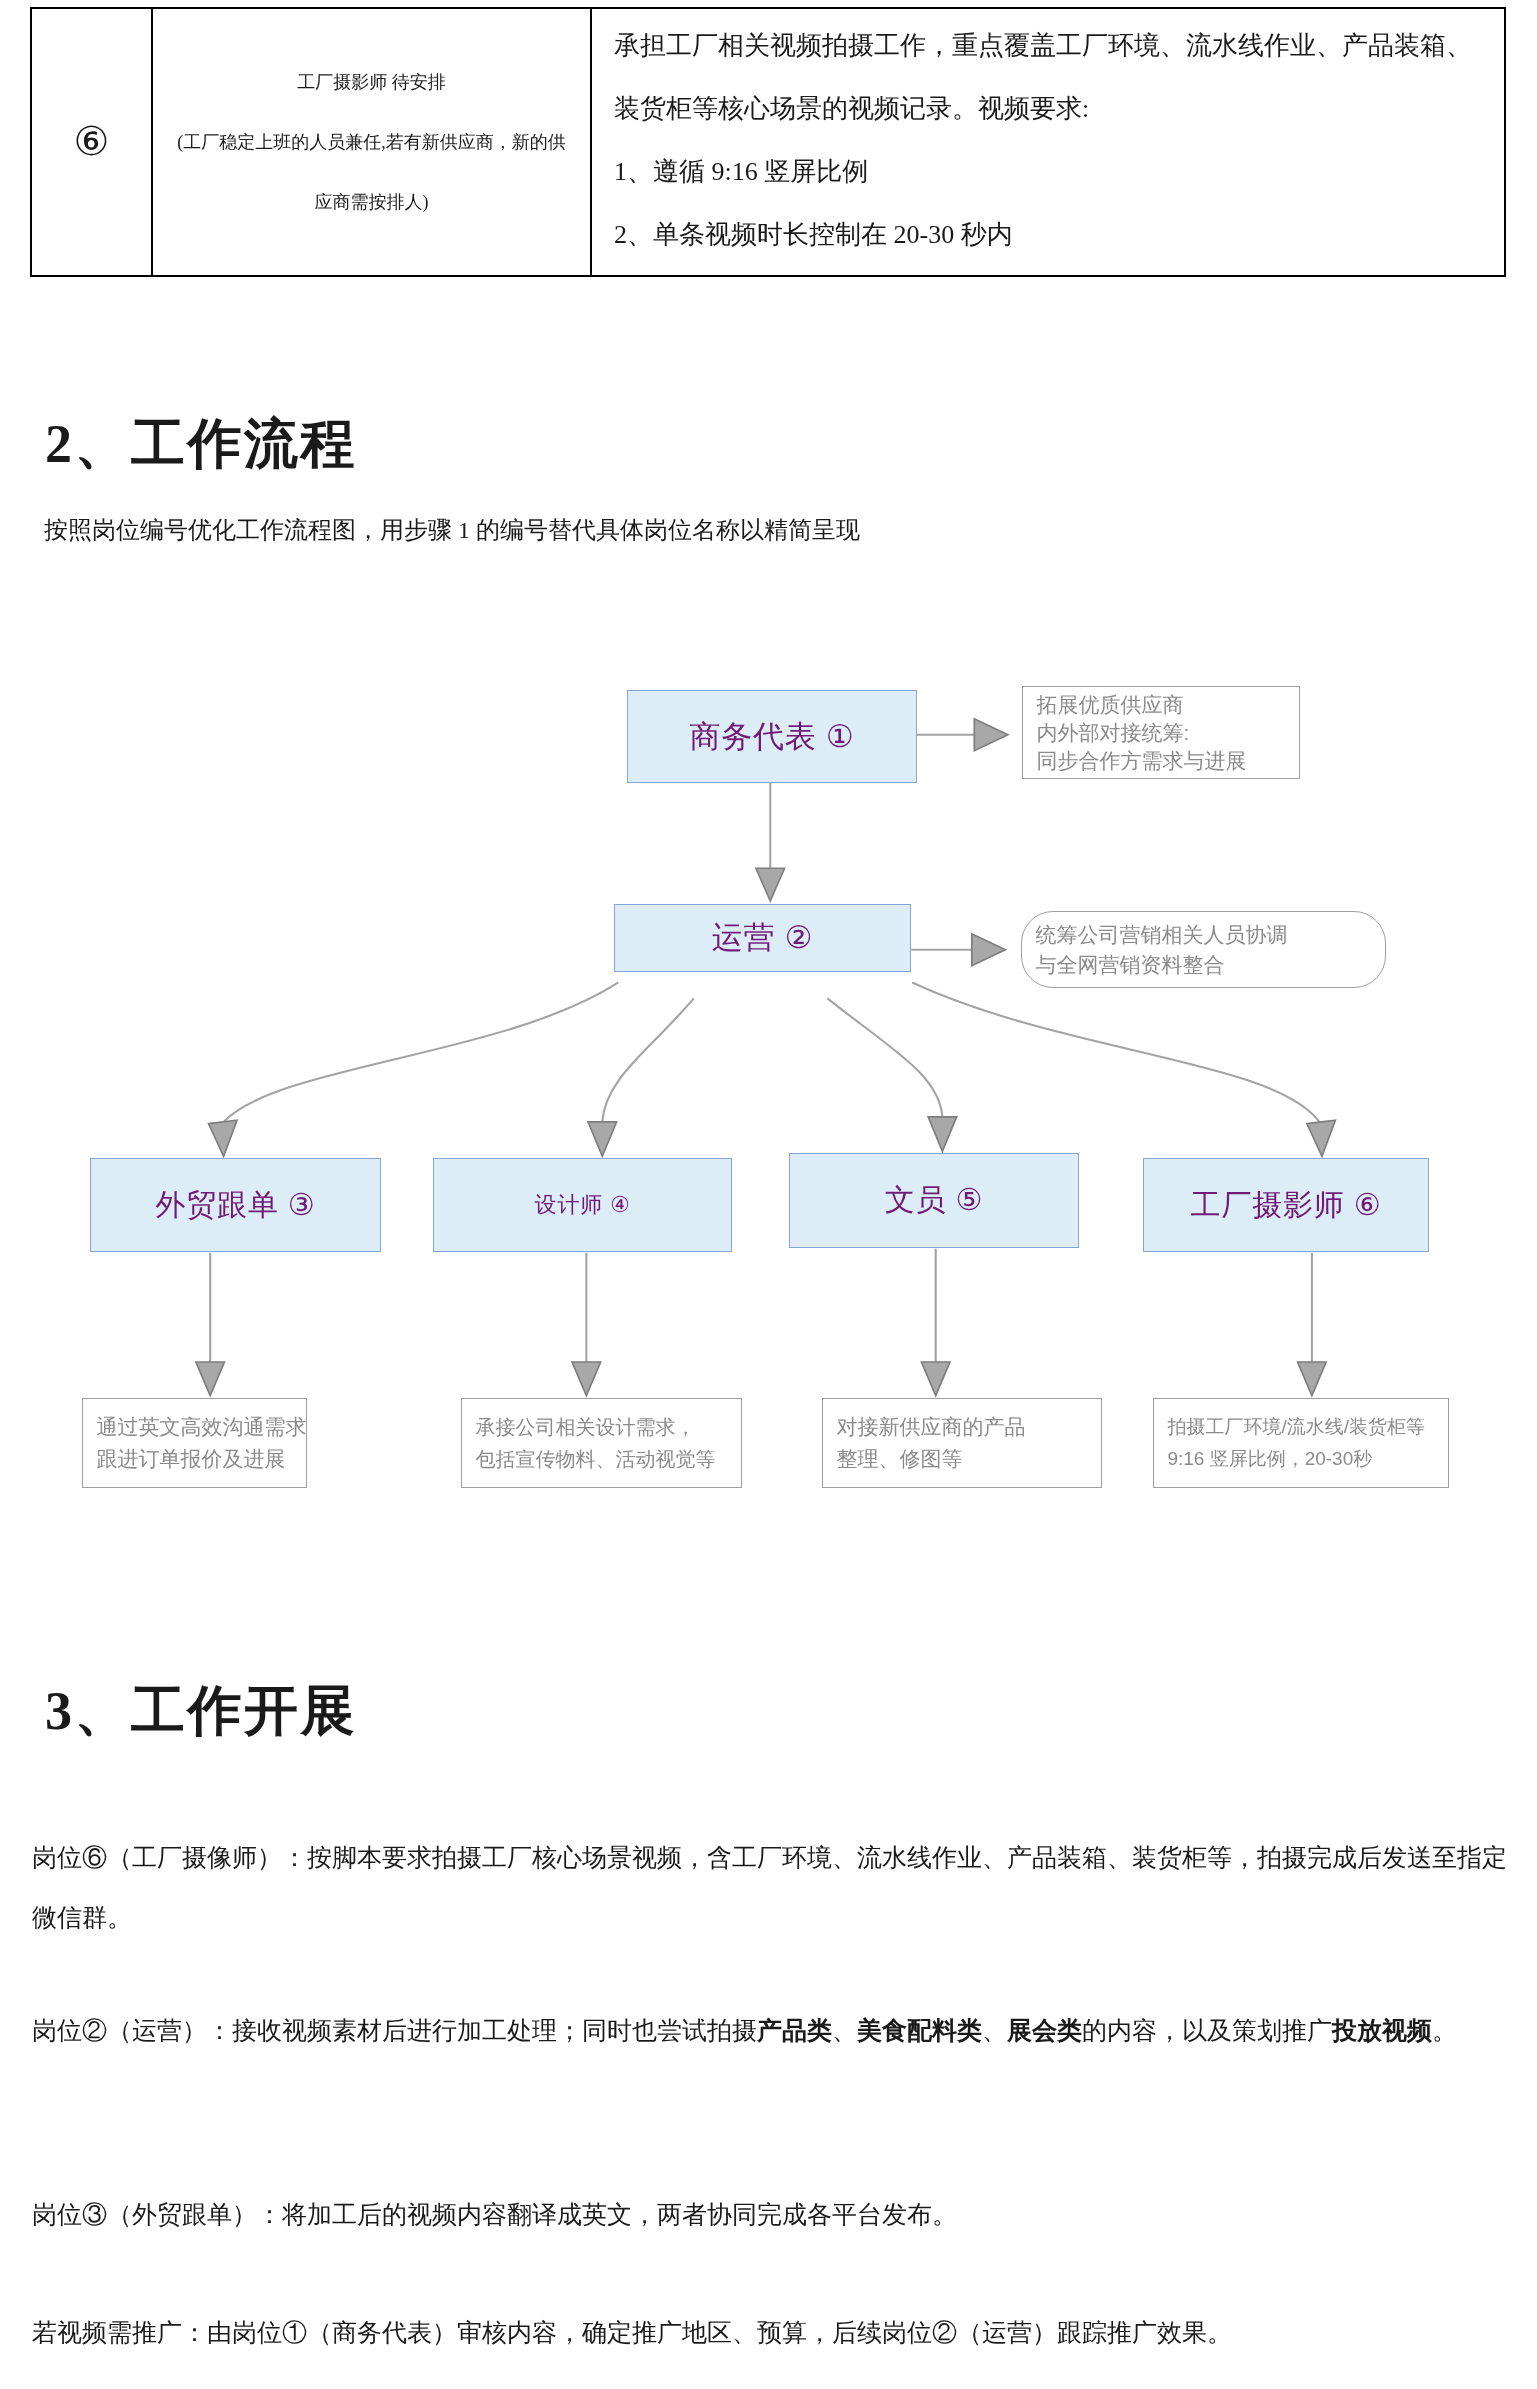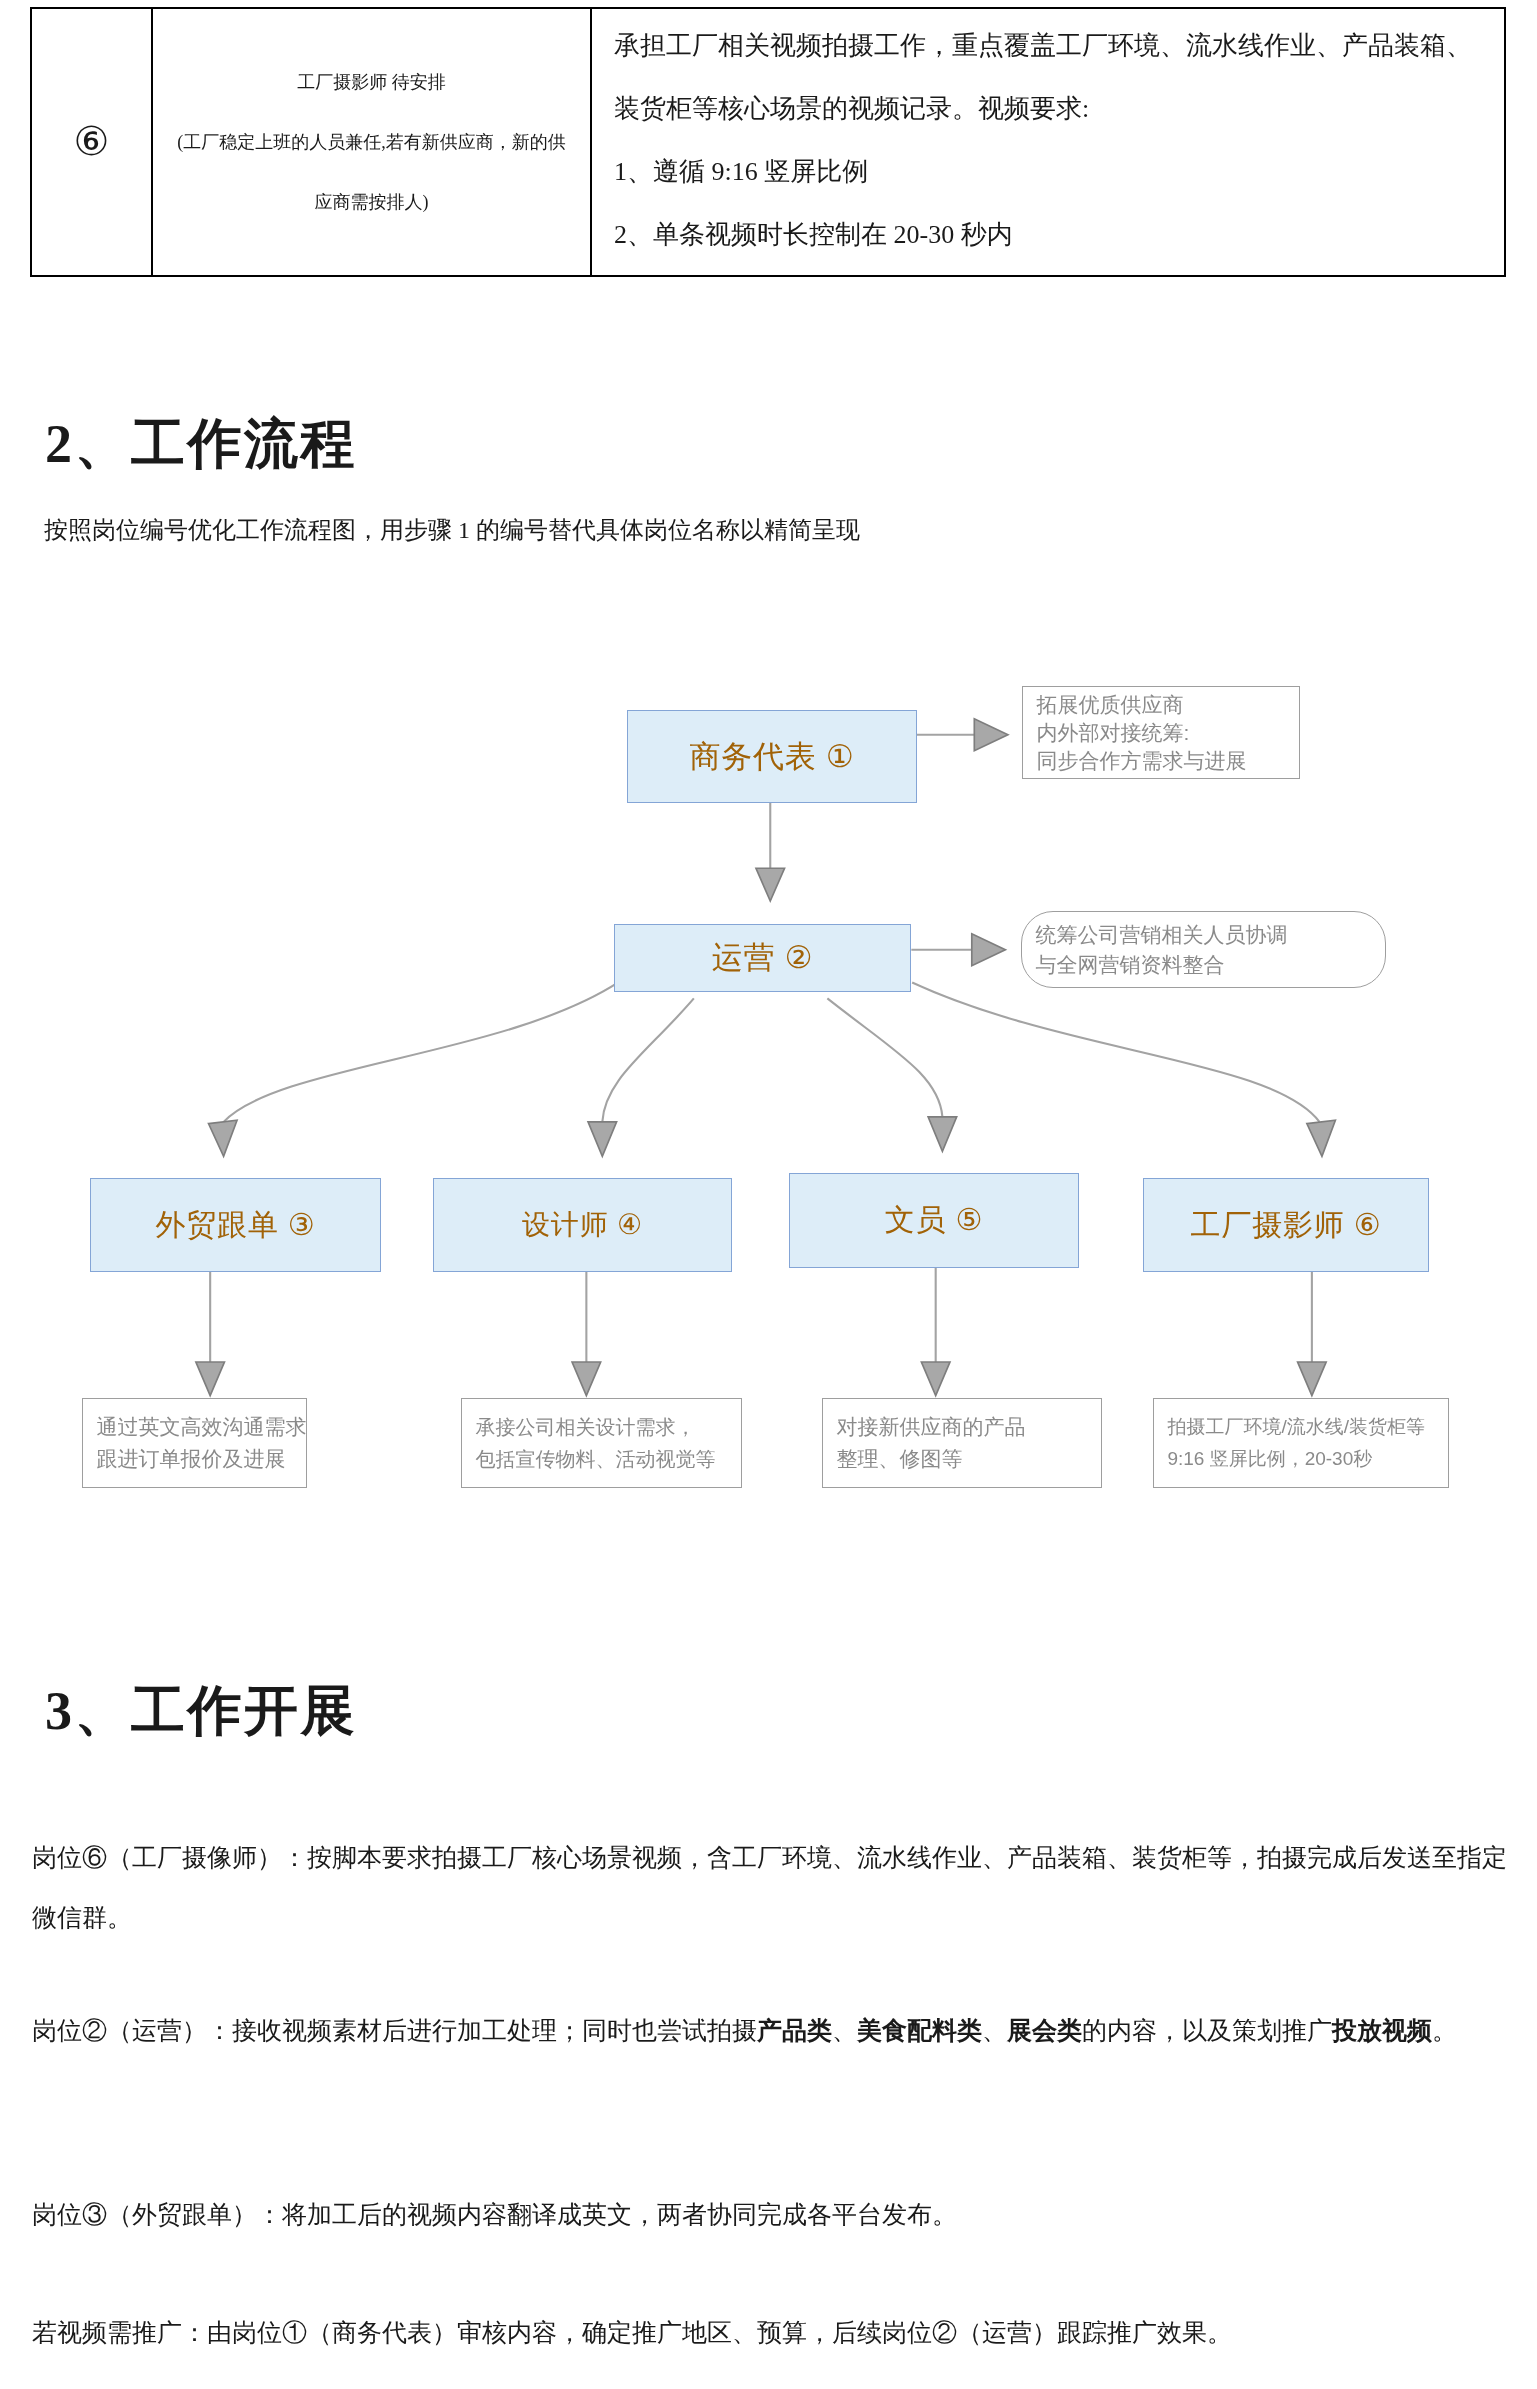--- a/index.html
+++ b/index.html
@@ -41,26 +41,26 @@
   
   .fc-svg { position:absolute; left:0; top:0; width:1538px; height:2389px; pointer-events:none; }
   .connector { fill:none; stroke:var(--arrow,#a3a3a3); stroke-width:2.5; }
   .arrowhead { fill:#a8a8a8; stroke:#7e7e7e; stroke-width:2; }
 
   .node {
     position:absolute; box-sizing:border-box;
     background:var(--node-fill,#ddedf8); border:1.7px solid var(--node-border,#84a5d6);
     display:flex; align-items:center; justify-content:center;
     font-family:"Liberation Sans","DejaVu Sans",sans-serif;
-    color:#a16207; font-size:31px; letter-spacing:0.8px;margin-top:20px;
+    color:#701a75; font-size:31px; letter-spacing:0.8px;
   }
   .n-biz   { left:627px;  top:690px;  width:290px; height:93px; }
   .n-ops   { left:614px;  top:904px; width:297px; height:68px; }
   .n-trade { left:90px;  top:1158px; width:291px; height:94px; font-size:30px; }
-  .n-des   { left:433px;  top:1158px; width:299px; height:94px; font-size:28px; }
+  .n-des   { left:433px;  top:1158px; width:299px; height:94px; font-size:22px; }
   .n-clerk { left:789px;  top:1153px; width:290px; height:95px; font-size:30px; }
   .n-photo { left:1143px; top:1158px; width:286px; height:94px; font-size:30px; }
 
   .note {
     position:absolute; box-sizing:border-box; background:#fff;
     border:1.7px solid var(--note-border,#9e9e9e);
     color:var(--note-text,#8a8a8a);
     font-family:"Liberation Sans","DejaVu Sans",sans-serif;
     font-size:21px; line-height:28px;
     display:flex; flex-direction:column; justify-content:center;

